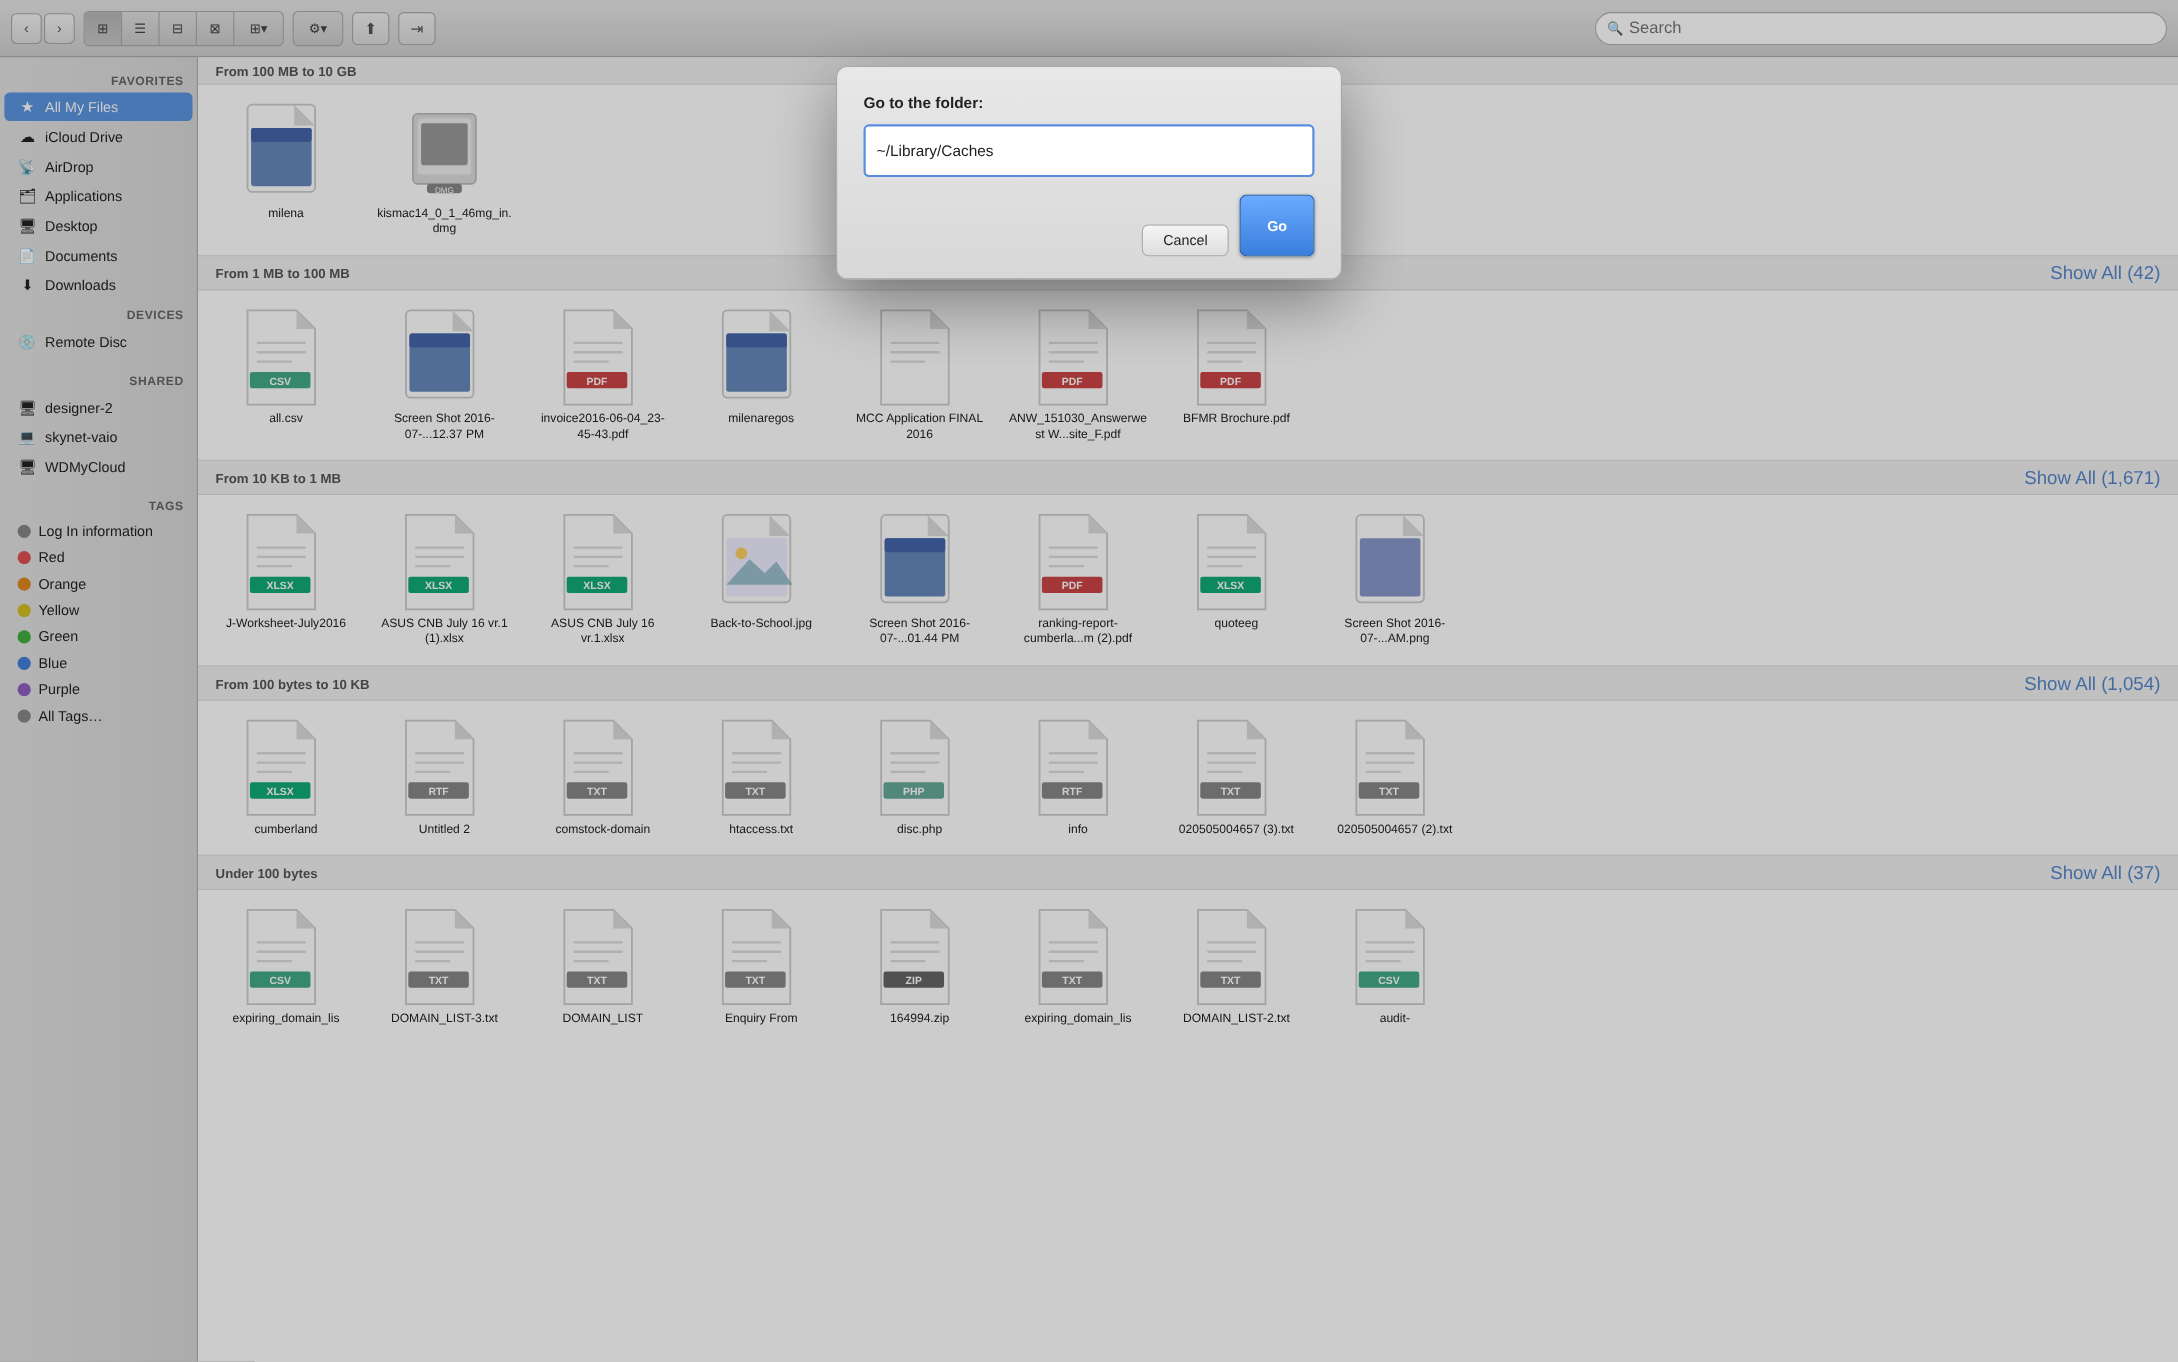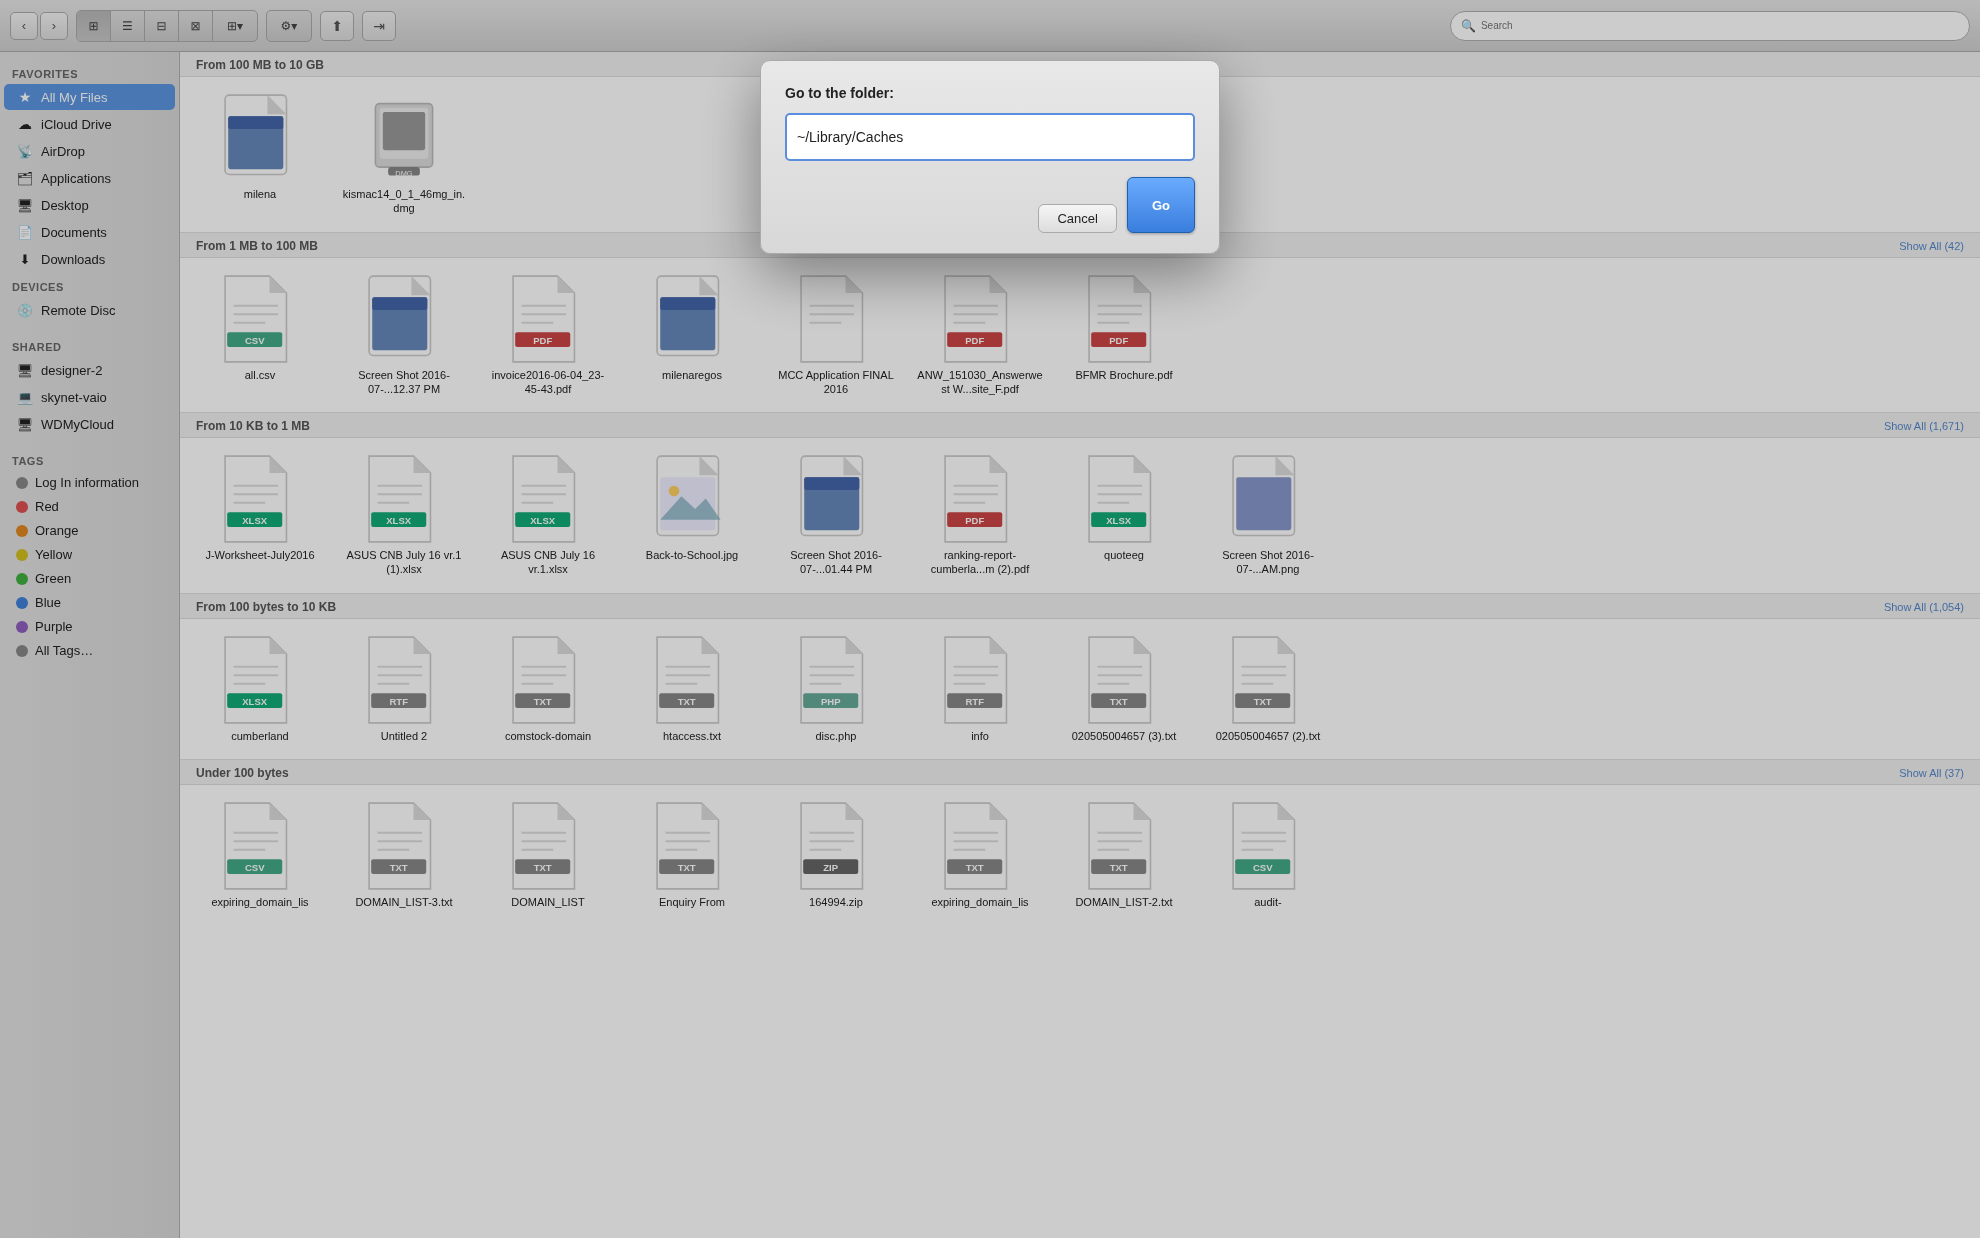--- a/index.html
+++ b/index.html
@@ -67,21 +67,21 @@
       border: 1px solid #b0b0b0;
       border-radius: 15px;
       display: flex;
       align-items: center;
       padding: 0 10px;
       gap: 5px;
     }
     .search-icon-inner { color: #999; font-size: 12px; }
     .search-input {
       border: none; outline: none; background: transparent;
-      font-size: 10px; color: #a16207; width: 100%;
+      font-size: 15px; color: #a16207; width: 100%;
     }
     .action-btn {
       width: 34px;
       height: 30px;
       background: linear-gradient(to bottom, #f0f0f0, #ddd);
       border: 1px solid #aaa;
       border-radius: 5px;
       display: flex; align-items: center; justify-content: center;
       cursor: pointer;
       font-size: 14px;
@@ -96,20 +96,21 @@
     }
 
     
     .sidebar {
       width: 180px;
       background: linear-gradient(to right, #e2e2e2, #d8d8d8);
       border-right: 1px solid #b0b0b0;
       overflow-y: auto;
       flex-shrink: 0;
       padding: 8px 0;
+      text-align: right;
     }
     .sidebar-section-title {
       font-size: 11px;
       font-weight: 700;
       color: #666;
       padding: 8px 12px 3px 12px;
       text-transform: uppercase;
       letter-spacing: 0.5px;
     }
     .sidebar-item {
@@ -161,21 +162,21 @@
       border-bottom: 1px solid #ddd;
       border-top: 1px solid #e0e0e0;
     }
     .section-header:first-child { border-top: none; }
     .section-title {
       font-size: 12px;
       font-weight: 600;
       color: #555;
     }
     .show-all-link {
-      font-size: 11px;
+      font-size: 17px;
       color: #5588cc;
       cursor: pointer;
     }
 
     
     .file-grid {
       display: flex;
       flex-wrap: nowrap;
       overflow-x: hidden;
       padding: 10px 10px;

